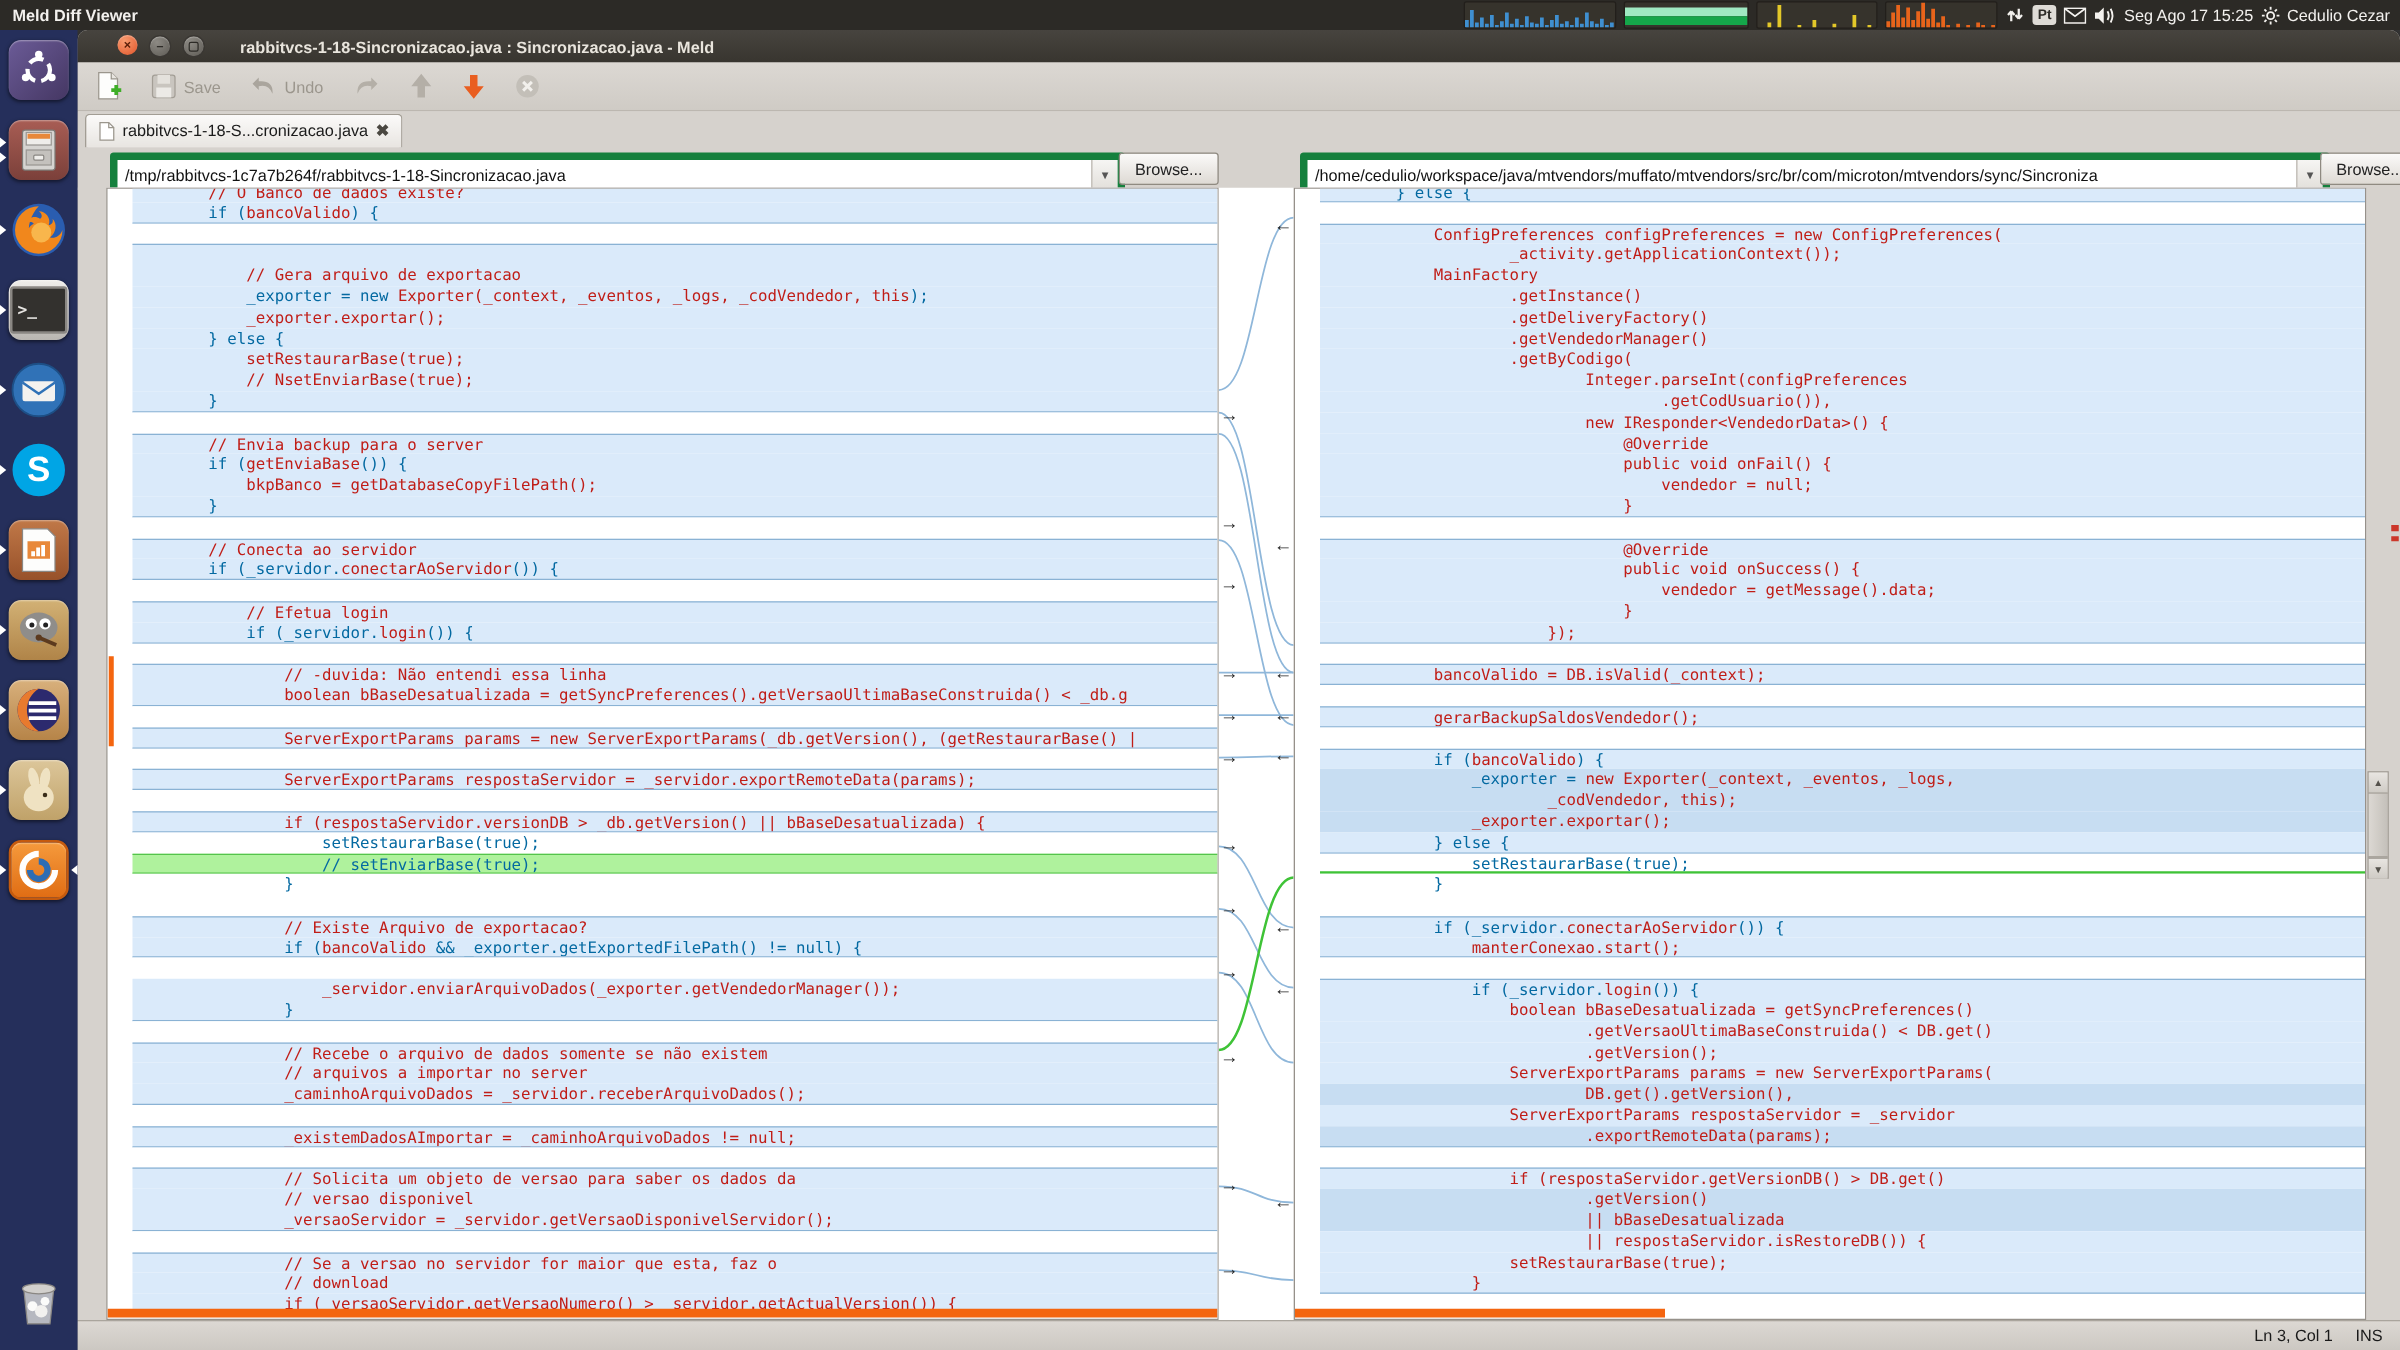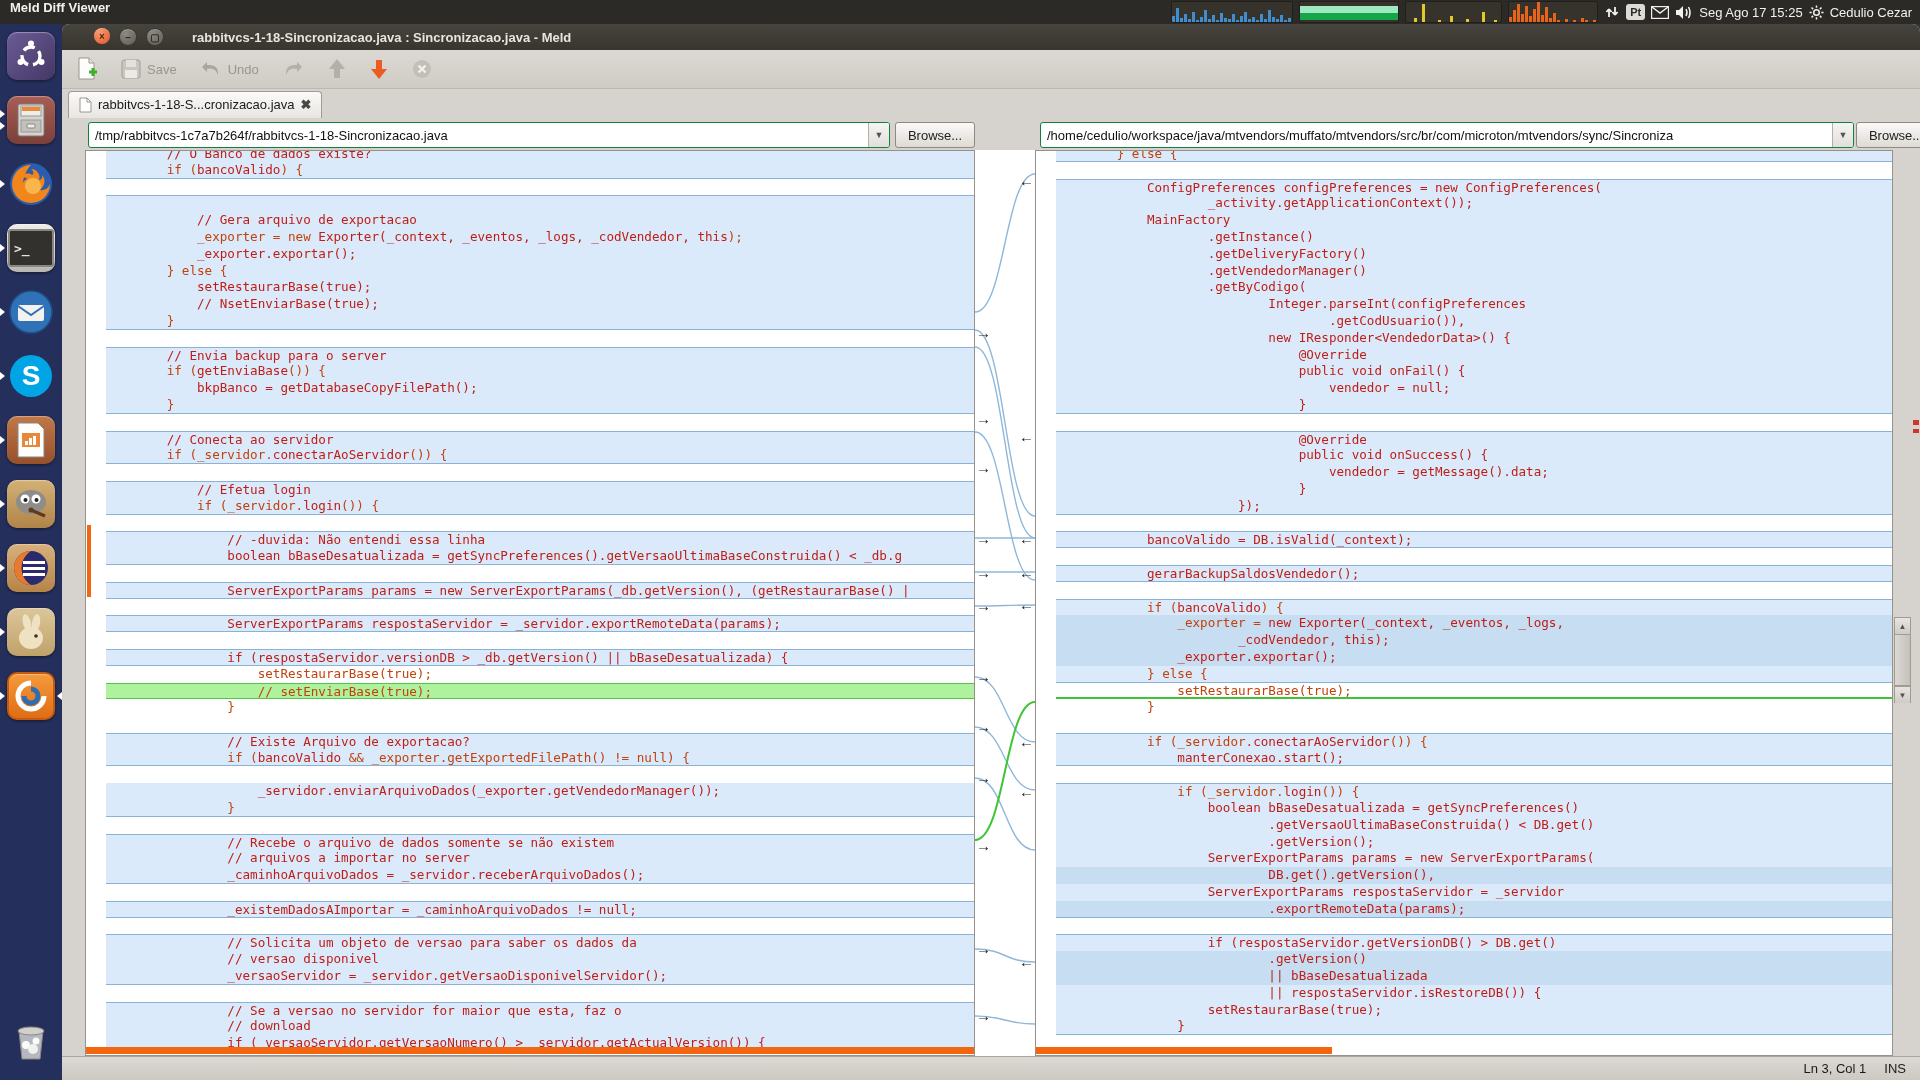--- a/index.html
+++ b/index.html
@@ -1,19 +1,19 @@
 <!DOCTYPE html>
 <html><head>
 <meta charset="utf-8">
 <style>
   html,body{margin:0;padding:0;width:1920px;height:1080px;overflow:hidden;
     background:#3a3a3a;font-family:"Liberation Sans",sans-serif;}
   
   #topbar{position:absolute;left:0;top:0;width:1920px;height:24px;background:#2c2a26;
-    display:flex;z-index:50;color:#f3f1ee;}
+    display:flex;align-items:center;z-index:50;color:#f3f1ee;}
   .tb-title{font-size:13px;font-weight:bold;padding-left:10px;}
   .tb-right{margin-left:auto;display:flex;align-items:center;height:100%;gap:6px;padding-right:8px;}
   .applet{height:20px;background:#36332c;border:1px solid #221f1b;border-radius:2px;overflow:hidden;}
   .ind{display:flex;align-items:center;gap:6px;font-size:13px;}
   .kbd{background:#dedbd6;color:#2c2a26;font-size:11px;font-weight:bold;border-radius:3px;
     padding:2px 4px;}
   
   #launcher{position:absolute;left:0;top:24px;width:62px;height:1056px;background:#252f5b;z-index:40;}
   .litem{position:absolute;left:0;width:62px;height:64px;display:flex;align-items:center;justify-content:center;}
   .tile{width:48px;height:48px;border-radius:10px;box-shadow:inset 0 1px 1px rgba(255,255,255,.35),0 1px 3px rgba(0,0,0,.5);
@@ -39,41 +39,41 @@
     background:linear-gradient(#dcd8d3,#cfcbc5);border-bottom:1px solid #bcb7b0;}
   .tbtn{display:flex;align-items:center;gap:5px;font-size:13px;color:#9b968d;background:none;border:none;}
   .tbtn svg{display:block;}
   
   #tabbar{height:30px;background:#d6d2cd;display:flex;align-items:center;padding-left:6px;}
   .tab{height:26px;background:linear-gradient(#fbfaf9,#e8e5e1);border:1px solid #a29d94;border-bottom:none;
     border-radius:4px 4px 0 0;display:flex;align-items:center;gap:6px;padding:0 10px;font-size:13px;color:#1a1a1a;}
   .tab .x{color:#4a4741;font-weight:bold;font-size:13px;}
   
   #pathrow{position:relative;height:32px;background:#d6d2cd;border-bottom:1px solid #c2beb7;}
-  .entry{position:absolute;top:3px;height:24px;background:#fff;border:1px solid #15803d;border-radius:3px;
+  .entry{position:absolute;top:3px;height:24px;background:#fff;border:6px solid #15803d;border-radius:3px;
     display:flex;align-items:center;font-size:13px;color:#111;overflow:hidden;}
   .entry .txt{padding:0 6px;white-space:nowrap;overflow:hidden;flex:1;}
   .drop{width:20px;height:100%;border-left:1px solid #b5b0a8;display:flex;align-items:center;justify-content:center;
     color:#555;font-size:9px;background:linear-gradient(#f6f5f3,#e2dfda);flex:none;}
   .browse{position:absolute;top:3px;height:26px;background:linear-gradient(#fbfaf9,#dedad4);
     border:1px solid #8f8a81;border-radius:3px;font-size:13px;color:#222;display:flex;align-items:center;
     justify-content:center;box-sizing:border-box;}
   
   #diff{position:absolute;left:0;top:126px;width:1858px;height:906px;background:#d6d2cd;overflow:hidden;}
   .pane{position:absolute;top:0;height:906px;background:#fff;border:1px solid #96918a;box-sizing:border-box;overflow:hidden;padding-left:20px;}
   #paneL{left:23px;width:890px;}
   #paneR{left:973px;width:858px;}
   .code{margin-top:-6px;}
   .cl{height:16.8px;line-height:16.8px;font-family:"DejaVu Sans Mono",monospace;font-size:12.6px;
     white-space:pre;box-sizing:border-box;overflow:hidden;}
   .bc{background:#daeafa;} .bcd{background:#c7ddf2;} .bw{background:#fff;}
   .ct{border-top:1px solid #8ab2d4;} .cb{border-bottom:1px solid #8ab2d4;}
   .bgr{background:#aff29d;border-top:1px solid #54c44b;border-bottom:1px solid #54c44b;}
   .bwg{border-bottom:2px solid #3fc337;}
-  .sr{color:#c01d17;} .sk{color:#c2410c;}
+  .sr{color:#c01d17;} .sk{color:#0369a1;}
   #gutter{position:absolute;left:913px;top:0;width:60px;height:906px;background:#fff;}
   .garr{position:absolute;font-size:15px;font-weight:bold;color:#1c1c1c;line-height:14px;}
   .orangeV{position:absolute;left:1px;top:374px;width:4px;height:72px;background:#f4650f;}
   .orangeB{position:absolute;bottom:1px;height:7px;background:#f4650f;}
   
   #sbar{position:absolute;left:1832px;top:467px;width:17px;height:86px;background:#cbc7c1;border:1px solid #a09b93;box-sizing:border-box;}
   .sbtn{height:16px;background:linear-gradient(#e8e5e1,#cfcbc5);border-bottom:1px solid #a09b93;
     display:flex;align-items:center;justify-content:center;font-size:8px;color:#55524c;}
   .sbtn.b{border-bottom:none;border-top:1px solid #a09b93;}
   .sthumb{height:50px;background:linear-gradient(90deg,#dcd8d3,#c4c0ba);border-bottom:1px solid #a09b93;}

